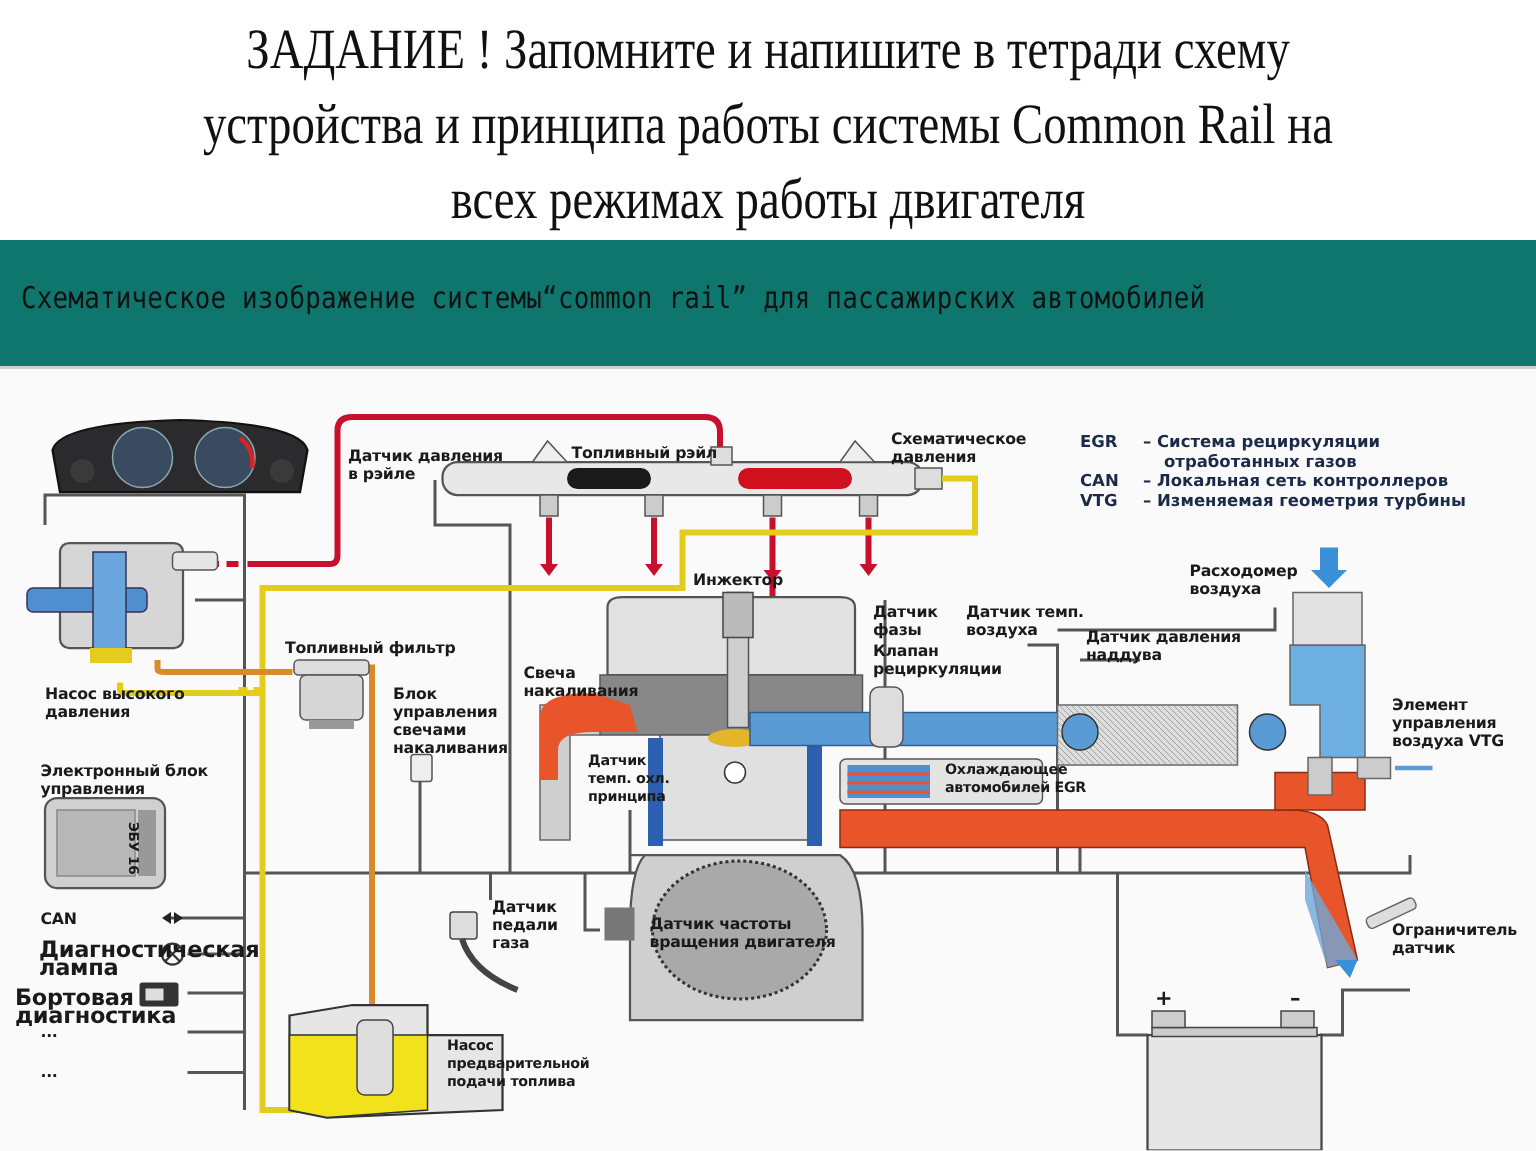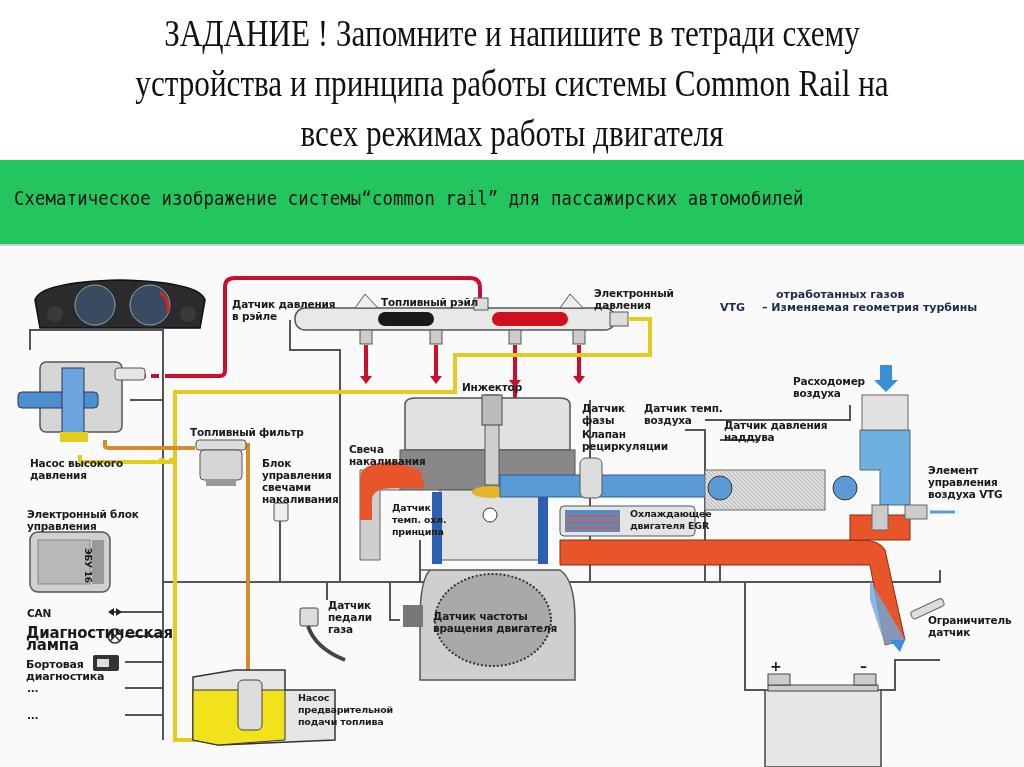--- a/index.html
+++ b/index.html
@@ -1,19 +1,19 @@
 <!DOCTYPE html>
 <html><head>
 <meta charset="utf-8">
 <style>
   html,body{margin:0;padding:0;}
   body{width:1024px;height:767px;background:#ffffff;position:relative;overflow:hidden;font-family:"Liberation Sans",sans-serif;}
   .title{position:absolute;left:0;top:8px;width:1024px;text-align:center;font-family:"Liberation Serif",serif;font-size:38px;line-height:50px;color:#111;transform:scaleX(0.82);transform-origin:center top;}
   .title div{white-space:nowrap;}
-  .banner{position:absolute;left:0;top:160px;width:1024px;height:84px;background:#22c55e;border-bottom:2px solid #cfcfcf;}
+  .banner{position:absolute;left:0;top:160px;width:1024px;height:84px;background:#0f766e;border-bottom:2px solid #cfcfcf;}
   .banner span{position:absolute;left:14px;top:26px;font-family:"DejaVu Sans Mono",monospace;font-size:20px;color:#111;letter-spacing:0.2px;white-space:nowrap;transform:scaleX(0.86);transform-origin:left top;}
   .panel{position:absolute;left:0;top:246px;width:1024px;height:521px;background:#fafafa;}
   svg.diag{position:absolute;left:0;top:0;width:1024px;height:767px;}
   .lbl{position:absolute;font-family:"DejaVu Sans",sans-serif;font-size:10.5px;line-height:12px;color:#1a1a1a;white-space:nowrap;font-weight:bold;letter-spacing:-0.2px;}
   .legend{position:absolute;left:720px;top:288px;font-family:"DejaVu Sans",sans-serif;font-size:11px;color:#1c2a4a;line-height:13px;font-weight:bold;}
   .legend .row{white-space:nowrap;}
   .legend .abbr{display:inline-block;width:42px;}
 </style>
 </head>
 <body>
@@ -203,31 +203,33 @@
 
   <g>
     <rect x="765" y="690" width="116" height="77" fill="#e6e6e6" stroke="#444" stroke-width="1.5"></rect>
     <rect x="768" y="685" width="110" height="6" fill="#ccc" stroke="#444"></rect>
     <rect x="768" y="674" width="22" height="11" fill="#ccc" stroke="#444"></rect>
     <rect x="854" y="674" width="22" height="11" fill="#ccc" stroke="#444"></rect>
   </g>
 </svg>
 
 <div class="legend">
+  <div class="row"><span class="abbr">EGR</span><span>–</span> <span>Система рециркуляции</span></div>
   <div class="row" style="padding-left:56px">отработанных газов</div>
+  <div class="row"><span class="abbr">CAN</span><span>–</span> <span>Локальная сеть контроллеров</span></div>
   <div class="row"><span class="abbr">VTG</span><span>–</span> <span>Изменяемая геометрия турбины</span></div>
 </div>
 
 <div class="lbl" style="left:232px;top:298px">
     <div>Датчик давления</div>
     <div>в рэйле</div>
   </div>
 <div class="lbl" style="left:381px;top:296px">Топливный рэйл</div>
 <div class="lbl" style="left:594px;top:287px">
-    <div>Электронный</div>
+    <div>Схематическое</div>
     <div>давления</div>
   </div>
 <div class="lbl" style="left:462px;top:381px">Инжектор</div>
 <div class="lbl" style="left:793px;top:375px">
     <div>Расходомер</div>
     <div>воздуха</div>
   </div>
 <div class="lbl" style="left:190px;top:426px">Топливный фильтр</div>
 <div class="lbl" style="left:262px;top:457px">
     <div>Блок</div>
@@ -269,21 +271,21 @@
     <div>управления</div>
   </div>
 <div class="lbl" style="left:94px;top:548px;font-size:9px;transform:rotate(90deg);transform-origin:left top">ЭБУ 16</div>
 <div class="lbl" style="left:392px;top:502px;font-size:9.5px">
     <div>Датчик</div>
     <div>темп. охл.</div>
     <div>принципа</div>
   </div>
 <div class="lbl" style="left:630px;top:508px;font-size:9.5px">
     <div>Охлаждающее</div>
-    <div>двигателя EGR</div>
+    <div>автомобилей EGR</div>
   </div>
 <div class="lbl" style="left:328px;top:599px">
     <div>Датчик</div>
     <div>педали</div>
     <div>газа</div>
   </div>
 <div class="lbl" style="left:433px;top:610px">
     <div>Датчик частоты</div>
     <div>вращения двигателя</div>
   </div>
@@ -294,20 +296,20 @@
 <div class="lbl" style="left:298px;top:692px;font-size:9.5px">
     <div>Насос</div>
     <div>предварительной</div>
     <div>подачи топлива</div>
   </div>
 <div class="lbl" style="left:27px;top:607px">CAN</div>
 <div class="lbl" style="left:26px;top:627px;font-size:15px">
     <div>Диагностическая</div>
     <div>лампа</div>
   </div>
-<div class="lbl" style="left:26px;top:659px;font-size:11px">
+<div class="lbl" style="left:10px;top:659px;font-size:15px">
     <div>Бортовая</div>
     <div>диагностика</div>
   </div>
 <div class="lbl" style="left:27px;top:682px">...</div>
 <div class="lbl" style="left:27px;top:709px">...</div>
 <div class="lbl" style="left:770px;top:660px;font-size:14px">+</div>
 <div class="lbl" style="left:860px;top:660px;font-size:14px">–</div>
 
 </body></html>

